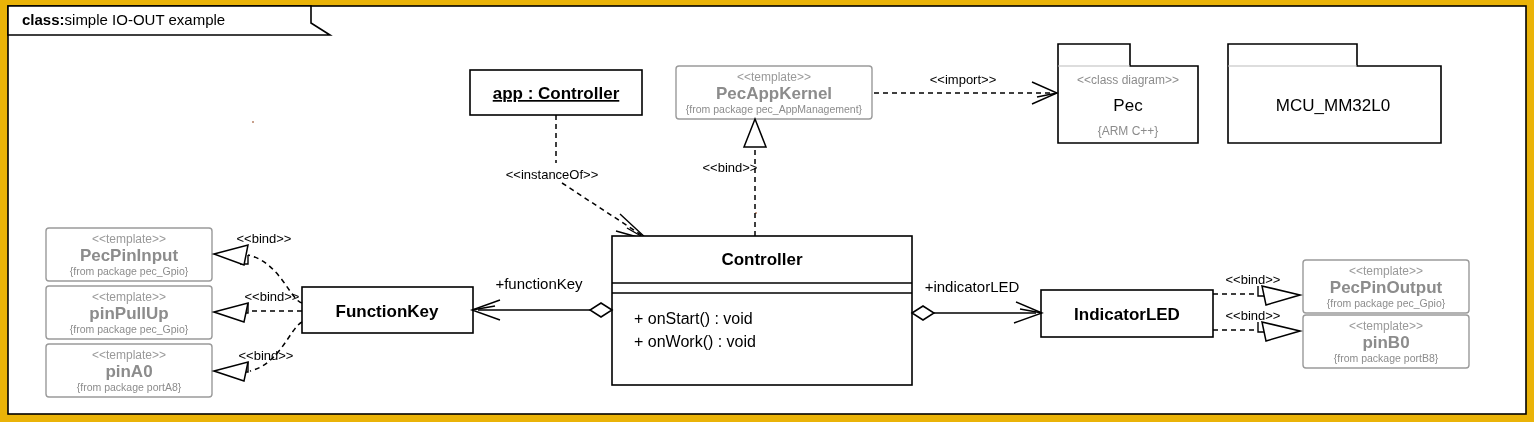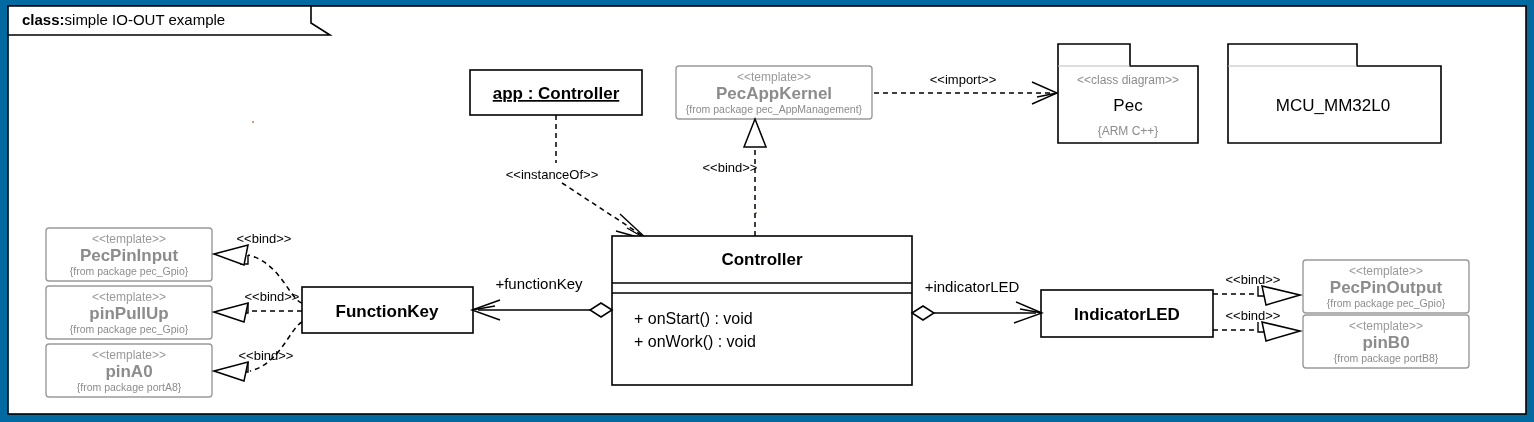--- a/index.html
+++ b/index.html
@@ -7,21 +7,21 @@
     padding: 0;
     background: #ffffff;
   }
   body {
     font-family: "Liberation Sans", sans-serif;
   }
   #canvas {
     position: relative;
     width: 1534px;
     height: 422px;
-    background: #0369a1;
+    background: #eab308;
     overflow: hidden;
   }
   svg.diagram {
     position: absolute;
     left: 0;
     top: 0;
     width: 1534px;
     height: 422px;
   }
   .frame-title-bold {

